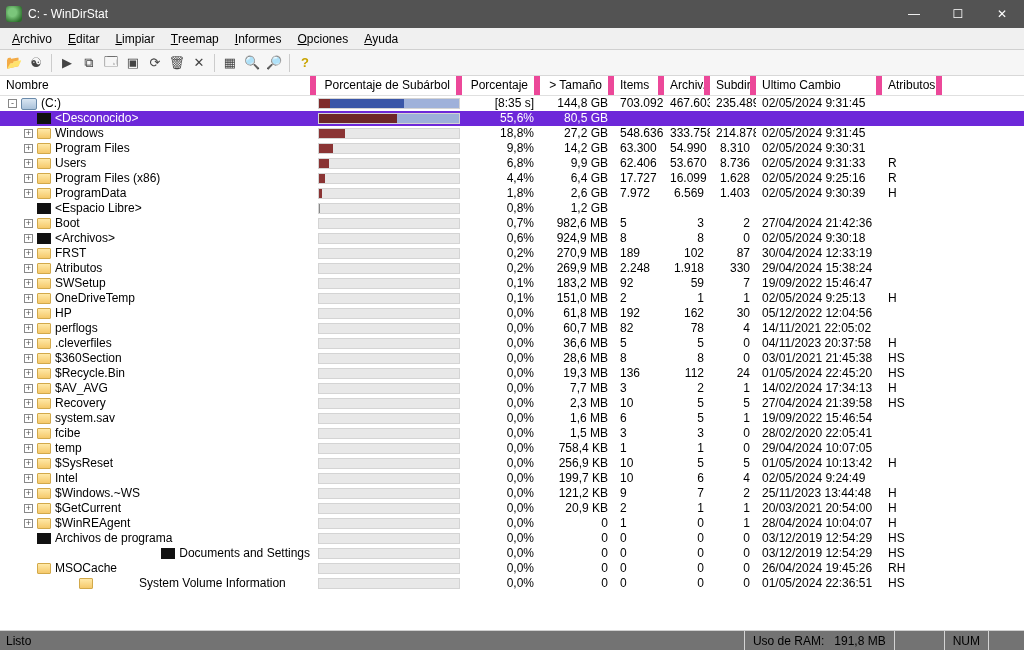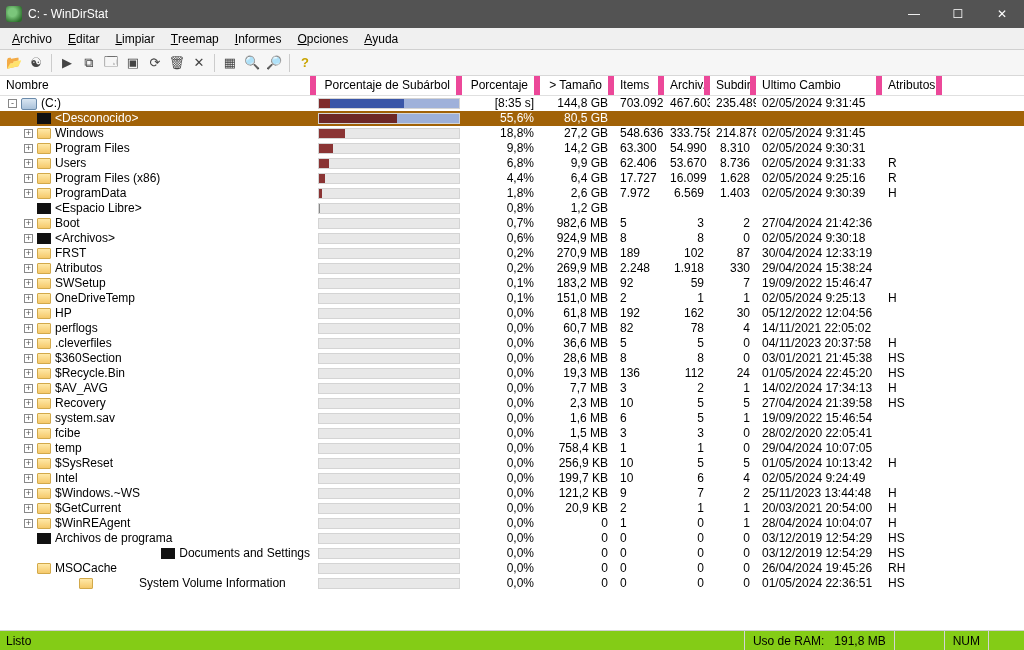--- a/index.html
+++ b/index.html
@@ -90,21 +90,21 @@
 .col-subd   { width: 46px;  text-align: right; }
 .col-date   { width: 126px; text-align: left; }
 .col-attr   { width: 60px;  text-align: left; border-right: none; }
 .rows { flex: 1; overflow: hidden; background: #fff; }
 .row {
   display: flex;
   height: 15px;
   align-items: center;
   font-size: 12px;
 }
-.row.selected { background: #a16207; color: #fff; }
+.row.selected { background: #6d28d9; color: #fff; }
 .row > div {
   padding: 0 6px;
   white-space: nowrap;
   overflow: hidden;
   line-height: 15px;
 }
 .row .col-subbar { padding: 1px 2px; }
 .namecell {
   display: flex; align-items: center; gap: 4px;
   width: 100%; height: 100%;
@@ -145,21 +145,21 @@
   position: relative;
   border: 1px solid #d4d4d4;
 }
 .subbar .seg {
   position: absolute; top: 0; height: 100%;
 }
 .subbar.drive { background: #ccc; }
 .statusbar {
   height: 20px;
   border-top: 1px solid #d0d0d0;
-  background: #84cc16;
+  background: #737373;
   display: flex;
   align-items: center;
   font-size: 12px;
   padding: 0 6px;
 }
 .statusbar .spacer { flex: 1; }
 .statusbar .cell { padding: 0 8px; border-left: 1px solid #d4d4d4; height: 100%; display: flex; align-items: center; }
 </style>
 </head>
 <body>

